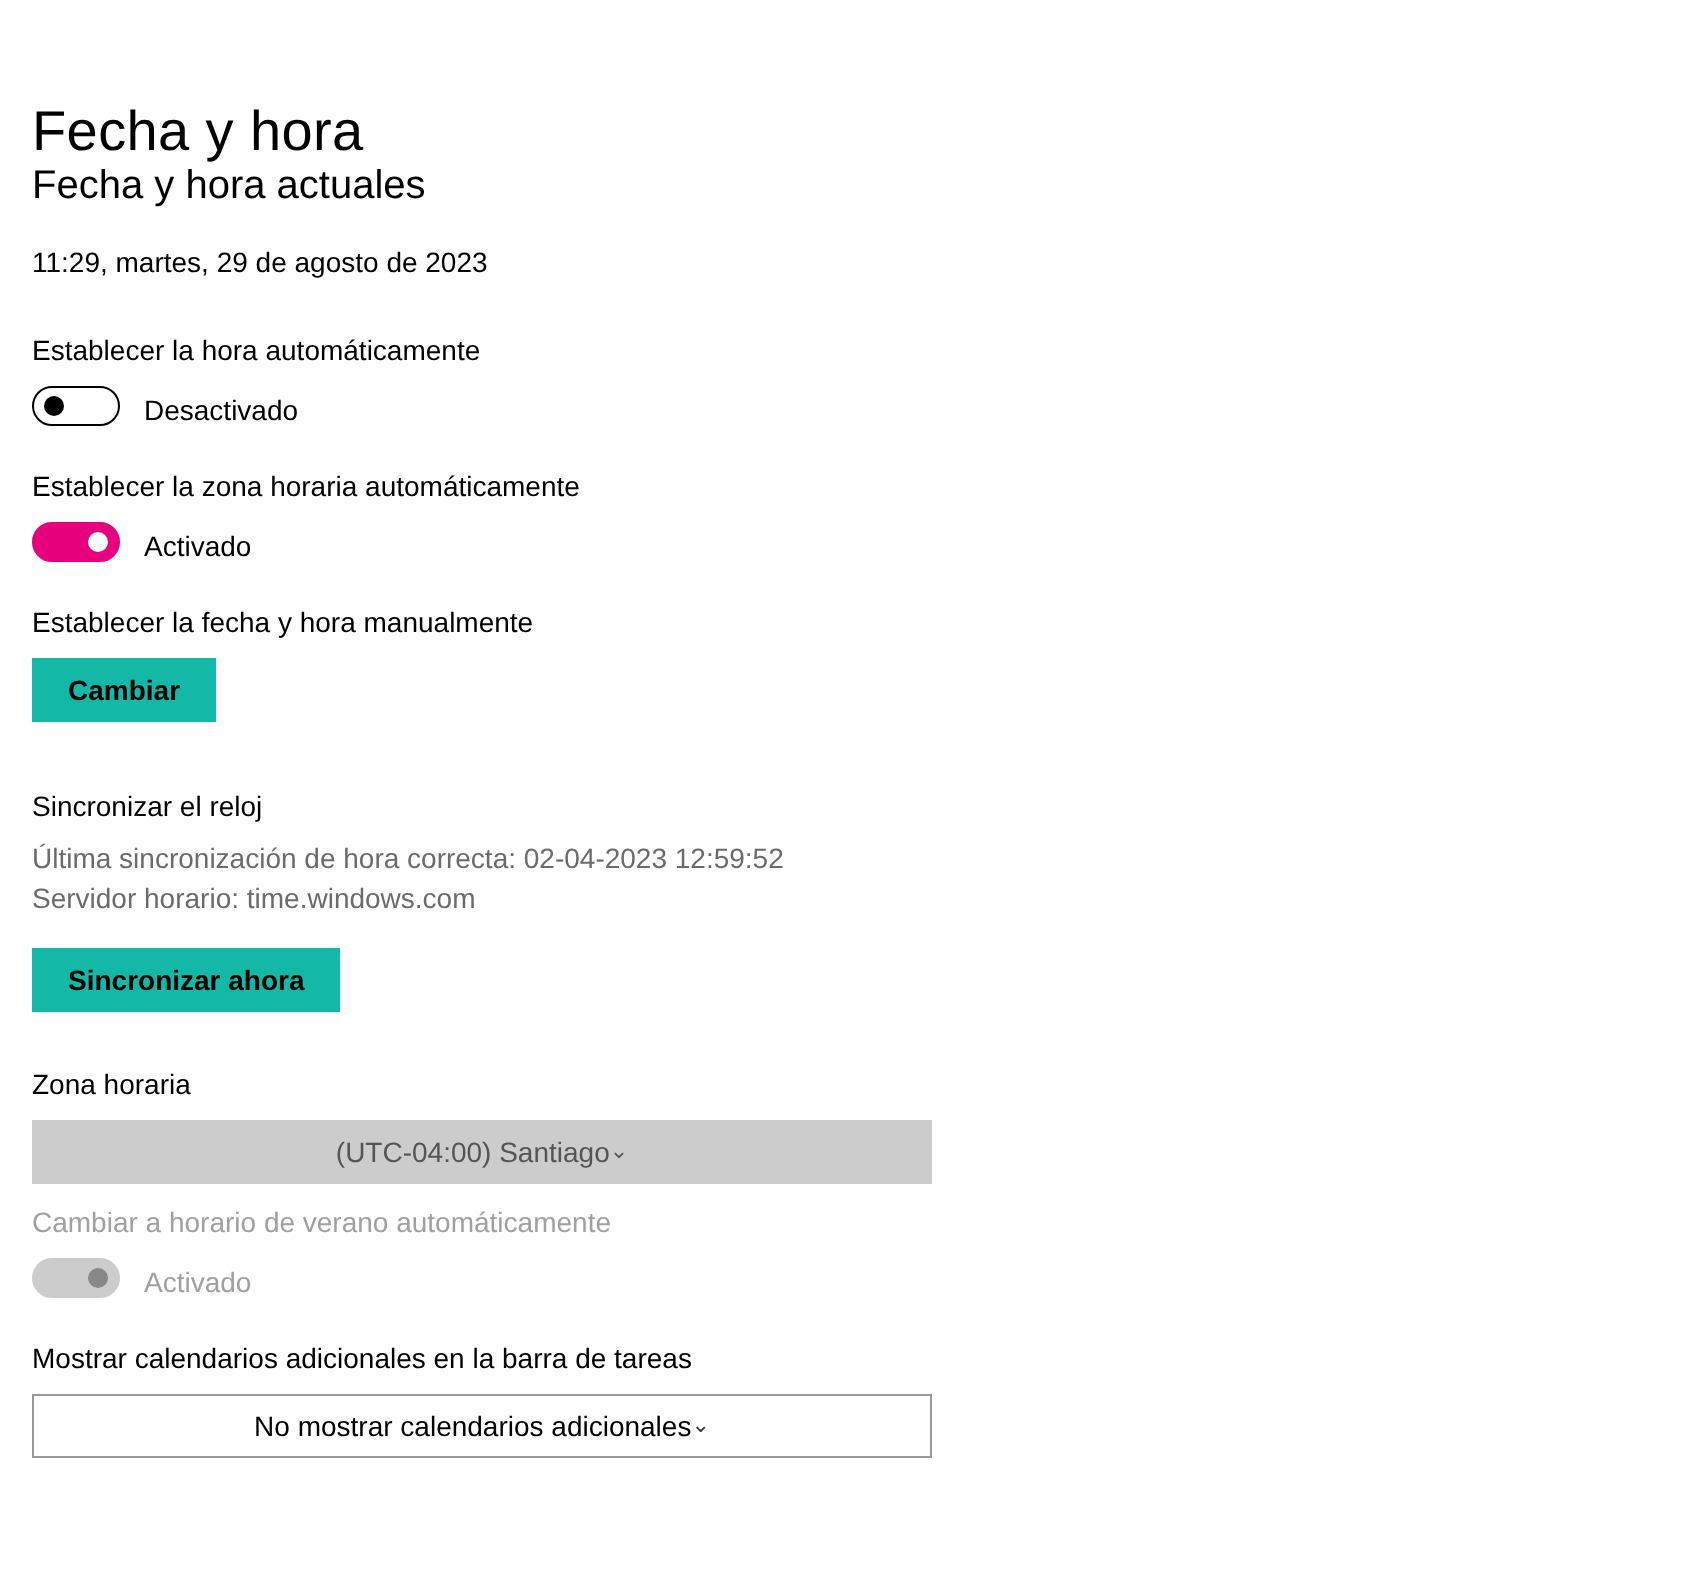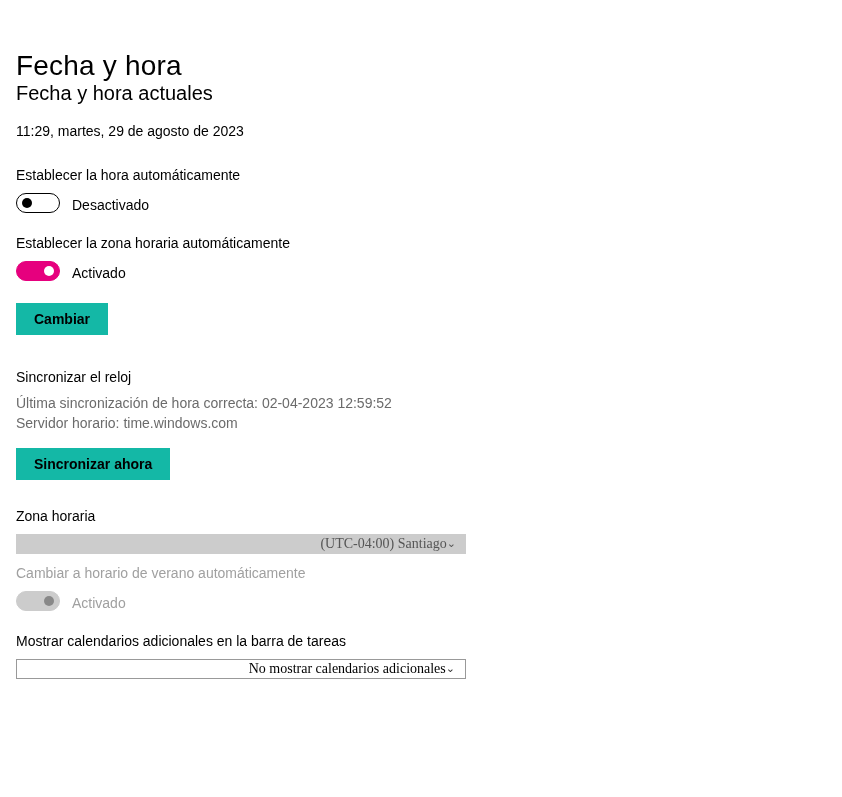--- a/index.html
+++ b/index.html
@@ -101,28 +101,27 @@
   .info-line {
     font-size: 14px;
     color: #6b6b6b;
     line-height: 1.45;
   }
   .info-group {
     margin-bottom: 14px;
   }
   .dropdown {
     width: 450px;
-    height: 20px;
+    height: 32px;
     display: flex;
     align-items: center;
-    justify-content: flex-end;
+    justify-content: center;
     padding: 0 10px;
     font-size: 14px;
     cursor: pointer;
-    font-family: Liberation Serif, serif;
   }
   .dropdown.disabled {
     background: #cccccc;
     color: #555;
     cursor: default;
   }
   .dropdown.enabled {
     background: #ffffff;
     border: 1.5px solid #999;
     color: #000;
@@ -172,20 +171,21 @@
   <div class="setting-label">Establecer la zona horaria automáticamente</div>
   <div class="toggle-row">
     <div class="toggle on">
       <div class="toggle-knob"></div>
     </div>
     <span class="toggle-state">Activado</span>
   </div>
 </div>
 
 <div class="setting-block">
+  <div class="setting-label">Establecer la fecha y hora manualmente</div>
   <button class="btn">Cambiar</button>
 </div>
 
 <div class="sync-block">
   <div class="subheading">Sincronizar el reloj</div>
   <div class="info-group">
     <div class="info-line">Última sincronización de hora correcta: 02-04-2023 12:59:52</div>
     <div class="info-line">Servidor horario: time.windows.com</div>
   </div>
   <button class="btn">Sincronizar ahora</button>

